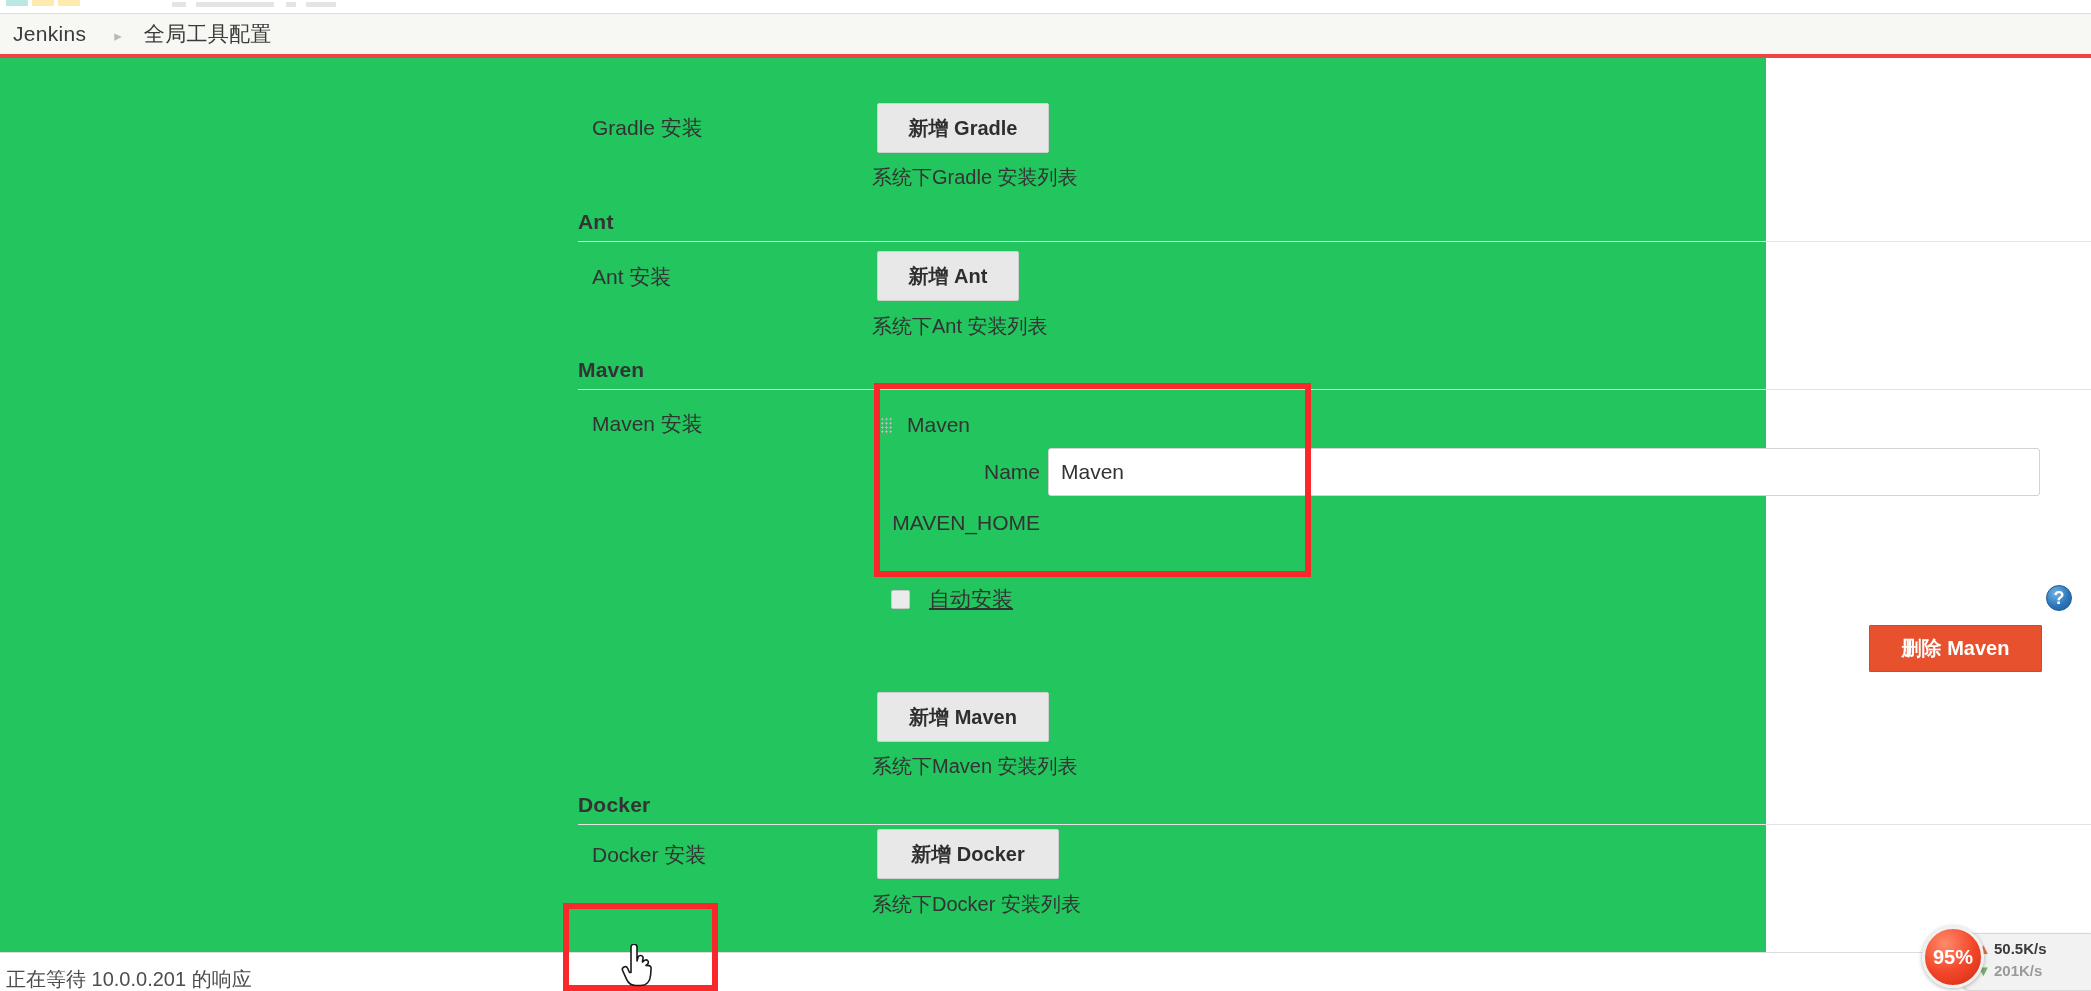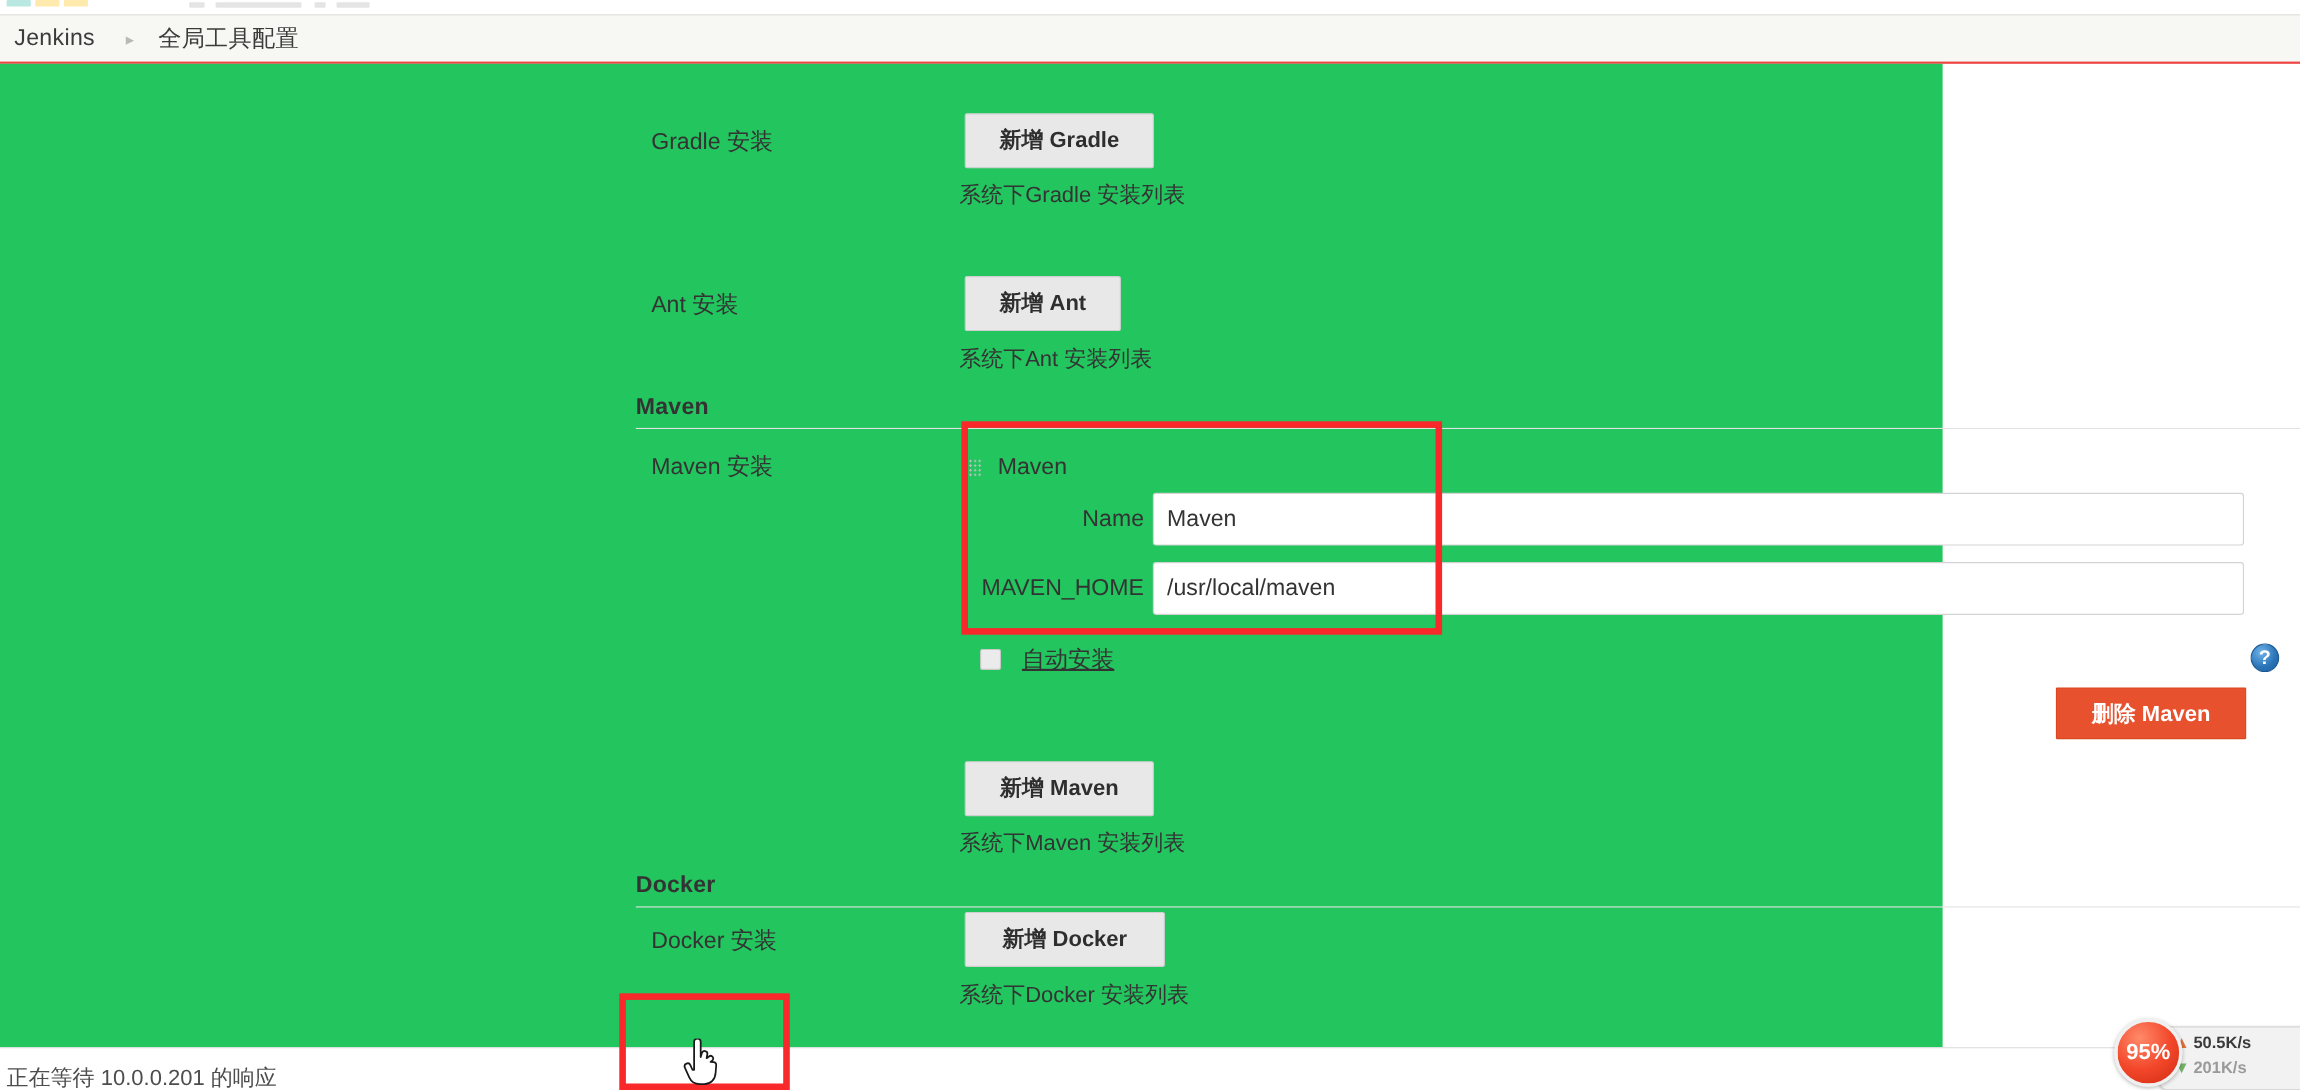--- a/index.html
+++ b/index.html
@@ -42,21 +42,21 @@
   }
 
   
   .breadcrumb-bar {
     position: absolute;
     top: 13px; left: 0;
     width: 2091px;
     height: 45px;
     background: #f7f7f3;
     border-top: 1px solid #dededa;
-    border-bottom: 2px solid #ef4444;
+    border-bottom: 4px solid #ef4444;
     box-sizing: border-box;
     display: flex;
     align-items: center;
     padding-left: 13px;
   }
   .crumb {
     font-size: 21px;
     color: #3b3b3b;
     letter-spacing: .3px;
     white-space: nowrap;
@@ -382,20 +382,24 @@
 </div>
 
 <div class="page">
 
   <div class="form-row">
     <div class="row-label" style="top:56px;">Gradle 安装</div>
     <button class="btn-grey" style="left:877px; top:45px; width:172px; height:50px;">新增 Gradle</button>
     <div class="btn-hint" style="left:872px; top:106px;">系统下Gradle 安装列表</div>
   </div>
 
+  <div class="section-head" style="top:152px;">
+    <div class="section-title">Ant</div>
+    <div class="section-rule"></div>
+  </div>
   <div class="form-row">
     <div class="row-label" style="top:205px;">Ant 安装</div>
     <button class="btn-grey" style="left:877px; top:193px; width:142px; height:50px;">新增 Ant</button>
     <div class="btn-hint" style="left:872px; top:255px;">系统下Ant 安装列表</div>
   </div>
 
   <div class="section-head" style="top:300px;">
     <div class="section-title">Maven</div>
     <div class="section-rule"></div>
   </div>
@@ -408,21 +412,20 @@
       <span class="tool-item-name">Maven</span>
     </div>
 
     <div class="field-row" style="left:890px; top:390px;">
       <span class="field-label" style="width:150px;">Name</span>
       <input class="text-input" style="width: 992px; margin-left: 8px;" type="text" value="Maven">
     </div>
 
     <div class="field-row" style="left:890px; top:453px;">
       <span class="field-label" style="width:150px;">MAVEN_HOME</span>
-      <input class="text-input" style="width: 992px; margin-left: 8px;" type="text" value="/usr/local/maven">
     </div>
 
     <div class="check-row" style="left:891px; top:527px;text-decoration:underline;">
       <span class="checkbox"></span>
       <span class="check-label">自动安装</span>
     </div>
 
     <div class="help-icon" style="left:2046px; top:527px;">?</div>
 
     <button class="btn-danger" style="left:1869px; top:567px; width:173px; height:47px;">删除 Maven</button>

